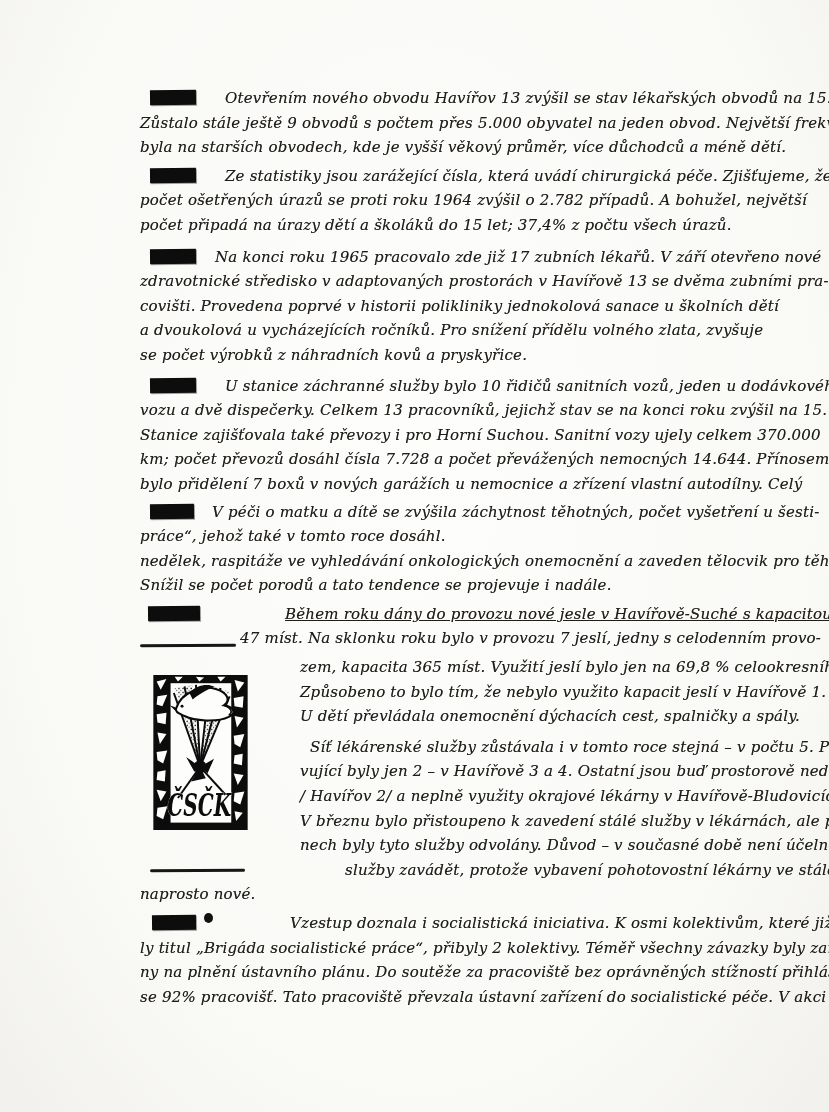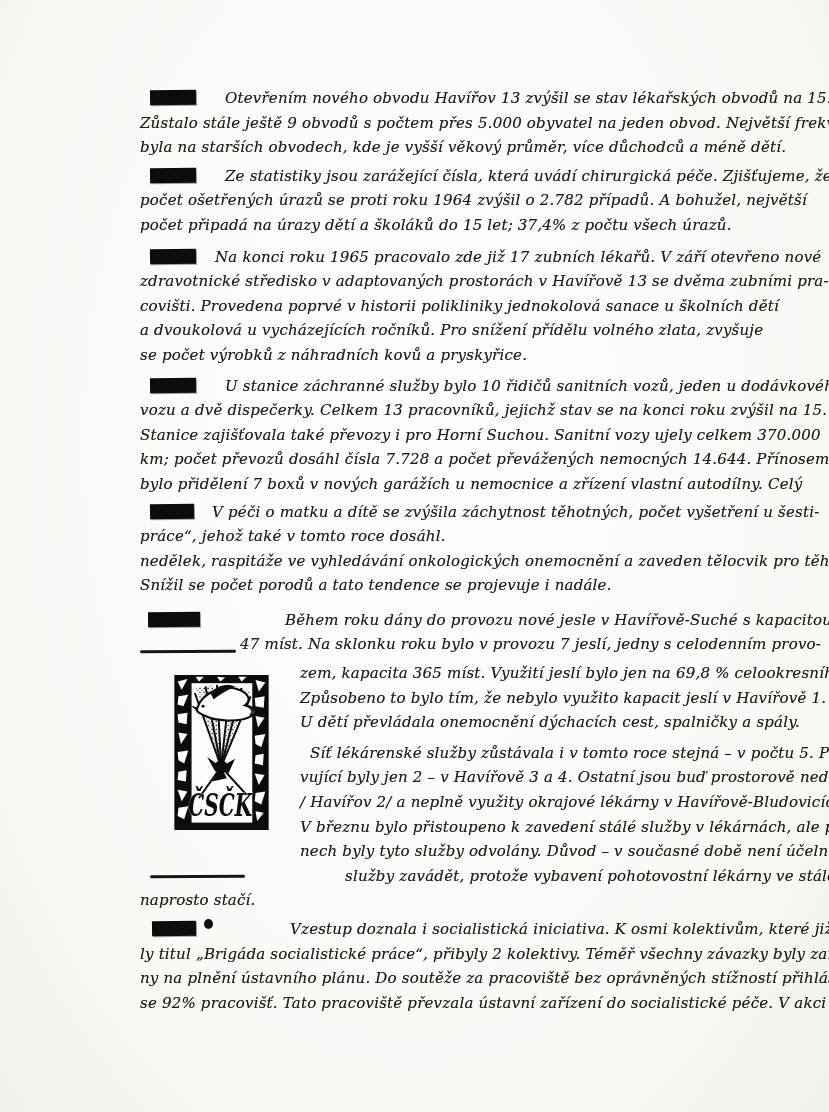--- a/index.html
+++ b/index.html
@@ -25,21 +25,21 @@
   }
   .ink-dot{
     position:absolute;width:9px;height:10px;border-radius:50%;
     background:#111;top:2px;
   }
   .margin-rule{
     position:absolute;height:3px;background:#161616;border-radius:2px;
     transform:rotate(-.4deg);
   }
   .stamp{
-    position:absolute;left:164px;top:675px;width:115px;height:155px;
+    position:absolute;left:143px;top:675px;width:115px;height:155px;
   }
   .stamp svg{display:block;width:100%;height:100%;}
 </style>
 </head>
 <body>
 
 <div class="page">
 
   <div class="textcol">
       <div class="line" style="padding-left: 85px;"><span class="redaction"></span><span class="txt">Otevřením nového obvodu Havířov 13 zvýšil se stav lékařských obvodů na 15.</span></div>
@@ -55,32 +55,32 @@
       <div class="line"><span class="txt">se počet výrobků z náhradních kovů a pryskyřice.</span></div>
       <div class="line" style="margin-top: 6px; padding-left: 85px;"><span class="redaction"></span><span class="txt">U stanice záchranné služby bylo 10 řidičů sanitních vozů, jeden u dodávkového</span></div>
       <div class="line"><span class="txt">vozu a dvě dispečerky. Celkem 13 pracovníků, jejichž stav se na konci roku zvýšil na 15.</span></div>
       <div class="line"><span class="txt">Stanice zajišťovala také převozy i pro Horní Suchou. Sanitní vozy ujely celkem 370.000</span></div>
       <div class="line"><span class="txt">km; počet převozů dosáhl čísla 7.728 a počet převážených nemocných 14.644. Přínosem</span></div>
       <div class="line"><span class="txt">bylo přidělení 7 boxů v nových garážích u nemocnice a zřízení vlastní autodílny. Celý</span></div>
       <div class="line" style="margin-top: 3px; padding-left: 72px;"><span class="redaction" style="width: 44px;"></span><span class="txt">V péči o matku a dítě se zvýšila záchytnost těhotných, počet vyšetření u šesti-</span></div>
       <div class="line"><span class="txt">práce“, jehož také v tomto roce dosáhl.</span></div>
       <div class="line"><span class="txt">nedělek, raspitáže ve vyhledávání onkologických onemocnění a zaveden tělocvik pro těhotné.</span></div>
       <div class="line"><span class="txt">Snížil se počet porodů a tato tendence se projevuje i nadále.</span></div>
-      <div class="line" style="margin-top: 10px; padding-left: 145px;"><span class="redaction" style="width: 52px; left: 8px;"></span><span class="txt">Během roku dány do provozu nové jesle v Havířově-Suché s kapacitou</span></div>
+      <div class="line" style="margin-top: 4px; padding-left: 145px; text-decoration: underline;"><span class="redaction" style="width: 52px; left: 8px;"></span><span class="txt">Během roku dány do provozu nové jesle v Havířově-Suché s kapacitou</span></div>
       <div class="line" style="padding-left: 100px; text-align: center;"><span class="margin-rule" style="width: 96px; left: 0px; top: 18px;"></span><span class="txt">47 míst. Na sklonku roku bylo v provozu 7 jeslí, jedny s celodenním provo-</span></div>
       <div class="line" style="margin-top: 4px; padding-left: 160px;"><span class="txt">zem, kapacita 365 míst. Využití jeslí bylo jen na 69,8 % celookresního průměru.</span></div>
       <div class="line" style="padding-left: 160px;"><span class="txt">Způsobeno to bylo tím, že nebylo využito kapacit jeslí v Havířově 1. a 3. /na 65,3%/.</span></div>
       <div class="line" style="padding-left: 160px;"><span class="txt">U dětí převládala onemocnění dýchacích cest, spalničky a spály.</span></div>
       <div class="line" style="margin-top: 6px; padding-left: 170px;"><span class="txt">Síť lékárenské služby zůstávala i v tomto roce stejná – v počtu 5. Plně vyho-</span></div>
       <div class="line" style="padding-left: 160px;"><span class="txt">vující byly jen 2 – v Havířově 3 a 4. Ostatní jsou buď prostorově nedostatečné</span></div>
       <div class="line" style="padding-left: 160px;"><span class="txt">/ Havířov 2/ a neplně využity okrajové lékárny v Havířově-Bludovicích a Suché.</span></div>
       <div class="line" style="padding-left: 160px;"><span class="txt">V březnu bylo přistoupeno k zavedení stálé služby v lékárnách, ale po dvou týd-</span></div>
       <div class="line" style="padding-left: 160px;"><span class="txt">nech byly tyto služby odvolány. Důvod – v současné době není účelné tyto</span></div>
       <div class="line" style="padding-left: 205px;"><span class="margin-rule" style="width: 95px; left: 10px; top: 11px;"></span><span class="txt">služby zavádět, protože vybavení pohotovostní lékárny ve stálé lékařské službě</span></div>
-      <div class="line"><span class="txt">naprosto stačí.</span></div>
+      <div class="line"><span class="txt">naprosto nové.</span></div>
       <div class="line" style="margin-top: 4px; padding-left: 150px;"><span class="redaction" style="width: 44px; left: 12px;"></span><span class="ink-dot" style="left: 64px;"></span><span class="txt">Vzestup doznala i socialistická iniciativa. K osmi kolektivům, které již získa-</span></div>
       <div class="line"><span class="txt">ly titul „Brigáda socialistické práce“, přibyly 2 kolektivy. Téměř všechny závazky byly zaměře-</span></div>
       <div class="line"><span class="txt">ny na plnění ústavního plánu. Do soutěže za pracoviště bez oprávněných stížností přihlásilo</span></div>
       <div class="line"><span class="txt">se 92% pracovišť. Tato pracoviště převzala ústavní zařízení do socialistické péče. V akci „Z“</span></div>
     </div>
 
   <div class="stamp">
     <svg viewBox="0 0 115 189" xmlns="http://www.w3.org/2000/svg">
       <defs>
         <pattern id="stipple" width="5" height="5" patternUnits="userSpaceOnUse">

